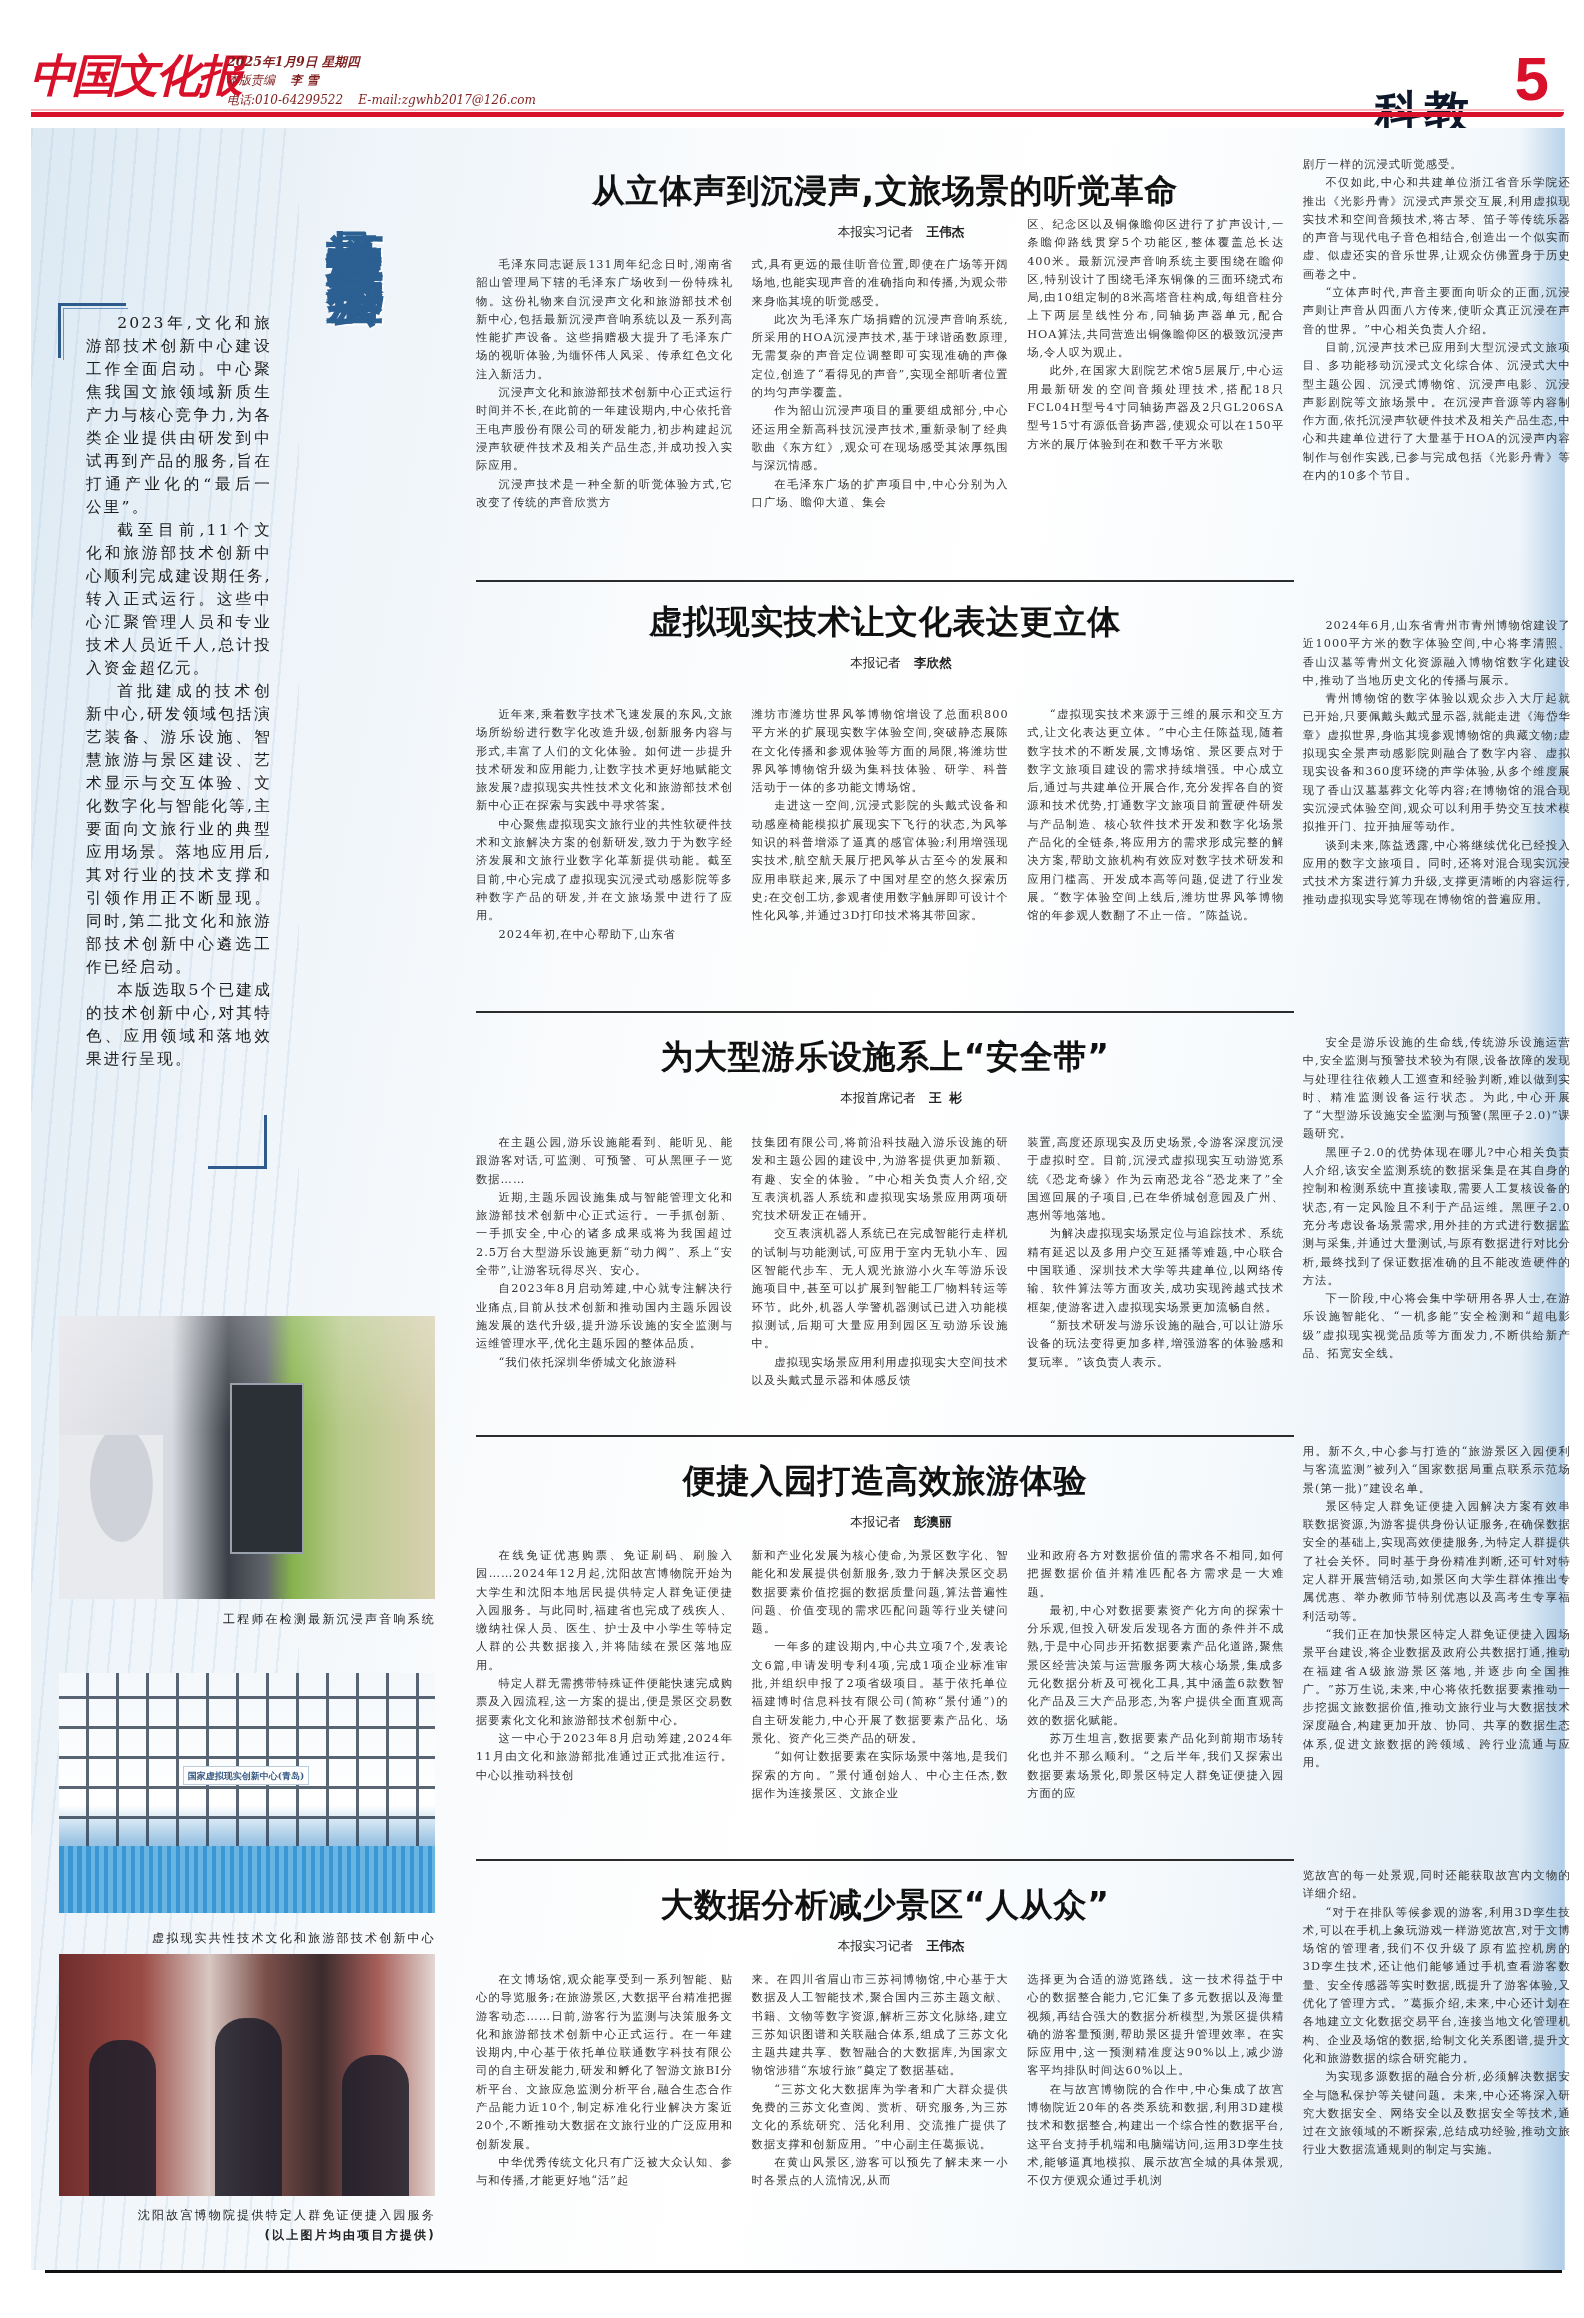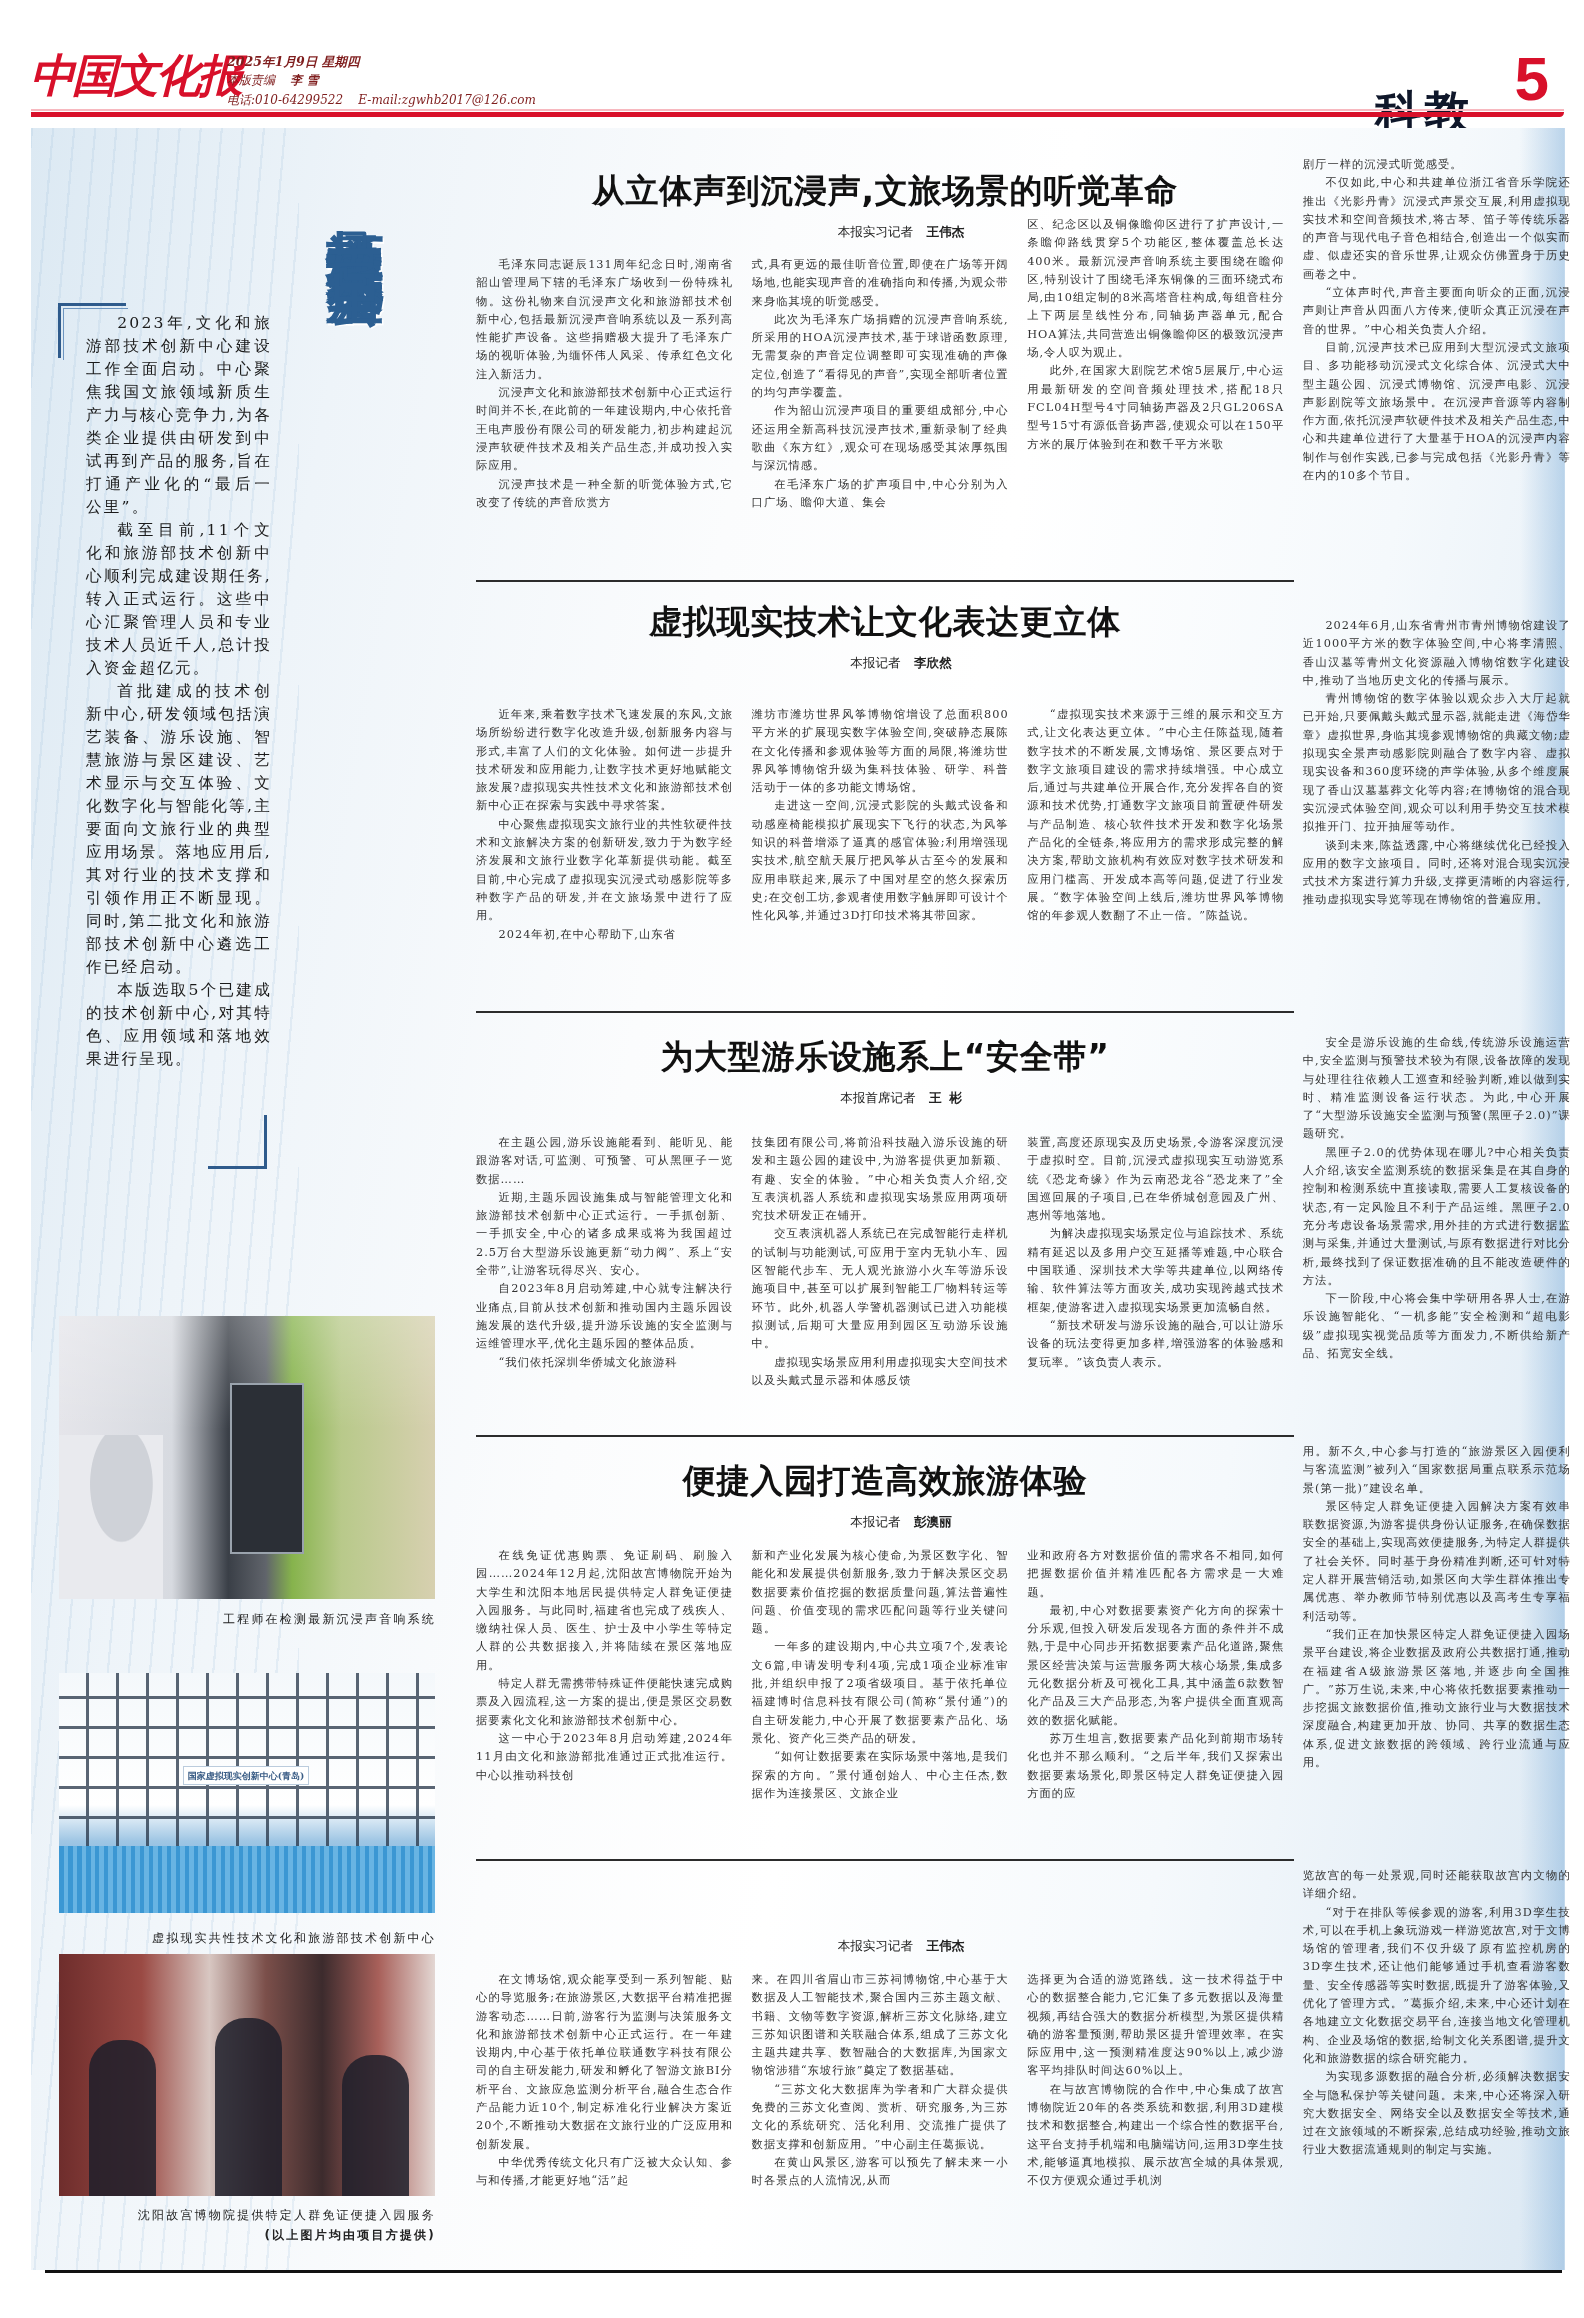--- a/index.html
+++ b/index.html
@@ -241,20 +241,21 @@
     <div class="col side" style="margin-top:0;height:409px">
       <p style="text-indent:0">用。新不久,中心参与打造的“旅游景区入园便利与客流监测”被列入“国家数据局重点联系示范场景(第一批)”建设名单。</p>
       <p>景区特定人群免证便捷入园解决方案有效串联数据资源,为游客提供身份认证服务,在确保数据安全的基础上,实现高效便捷服务,为特定人群提供了社会关怀。同时基于身份精准判断,还可针对特定人群开展营销活动,如景区向大学生群体推出专属优惠、举办教师节特别优惠以及高考生专享福利活动等。</p>
       <p>“我们正在加快景区特定人群免证便捷入园场景平台建设,将企业数据及政府公共数据打通,推动在福建省A级旅游景区落地,并逐步向全国推广。”苏万生说,未来,中心将依托数据要素推动一步挖掘文旅数据价值,推动文旅行业与大数据技术深度融合,构建更加开放、协同、共享的数据生态体系,促进文旅数据的跨领域、跨行业流通与应用。</p>
     </div>
   </div>
 </div>
 <div class="art-divider" style="top:1859px"></div>
 
 <div class="article" style="top:1867px;height:402px">
+  <div class="headline" style="top:16.4px">大数据分析减少景区“人从众”</div>
   <div class="byline" style="top:71px">
     <span>本报实习记者</span><b>王伟杰</b>
   </div>
   <div class="cols" style="top:0;height:402px">
     <div class="col" style="margin-top:104px;height:297px">
       <p>在文博场馆,观众能享受到一系列智能、贴心的导览服务;在旅游景区,大数据平台精准把握游客动态……日前,游客行为监测与决策服务文化和旅游部技术创新中心正式运行。在一年建设期内,中心基于依托单位联通数字科技有限公司的自主研发能力,研发和孵化了智游文旅BI分析平台、文旅应急监测分析平台,融合生态合作产品能力近10个,制定标准化行业解决方案近20个,不断推动大数据在文旅行业的广泛应用和创新发展。</p>
       <p>中华优秀传统文化只有广泛被大众认知、参与和传播,才能更好地“活”起</p>
     </div>
     <div class="col" style="margin-top:104px;height:297px">
       <p style="text-indent:0">来。在四川省眉山市三苏祠博物馆,中心基于大数据及人工智能技术,聚合国内三苏主题文献、书籍、文物等数字资源,解析三苏文化脉络,建立三苏知识图谱和关联融合体系,组成了三苏文化主题共建共享、数智融合的大数据库,为国家文物馆涉猎“东坡行旅”奠定了数据基础。</p>

